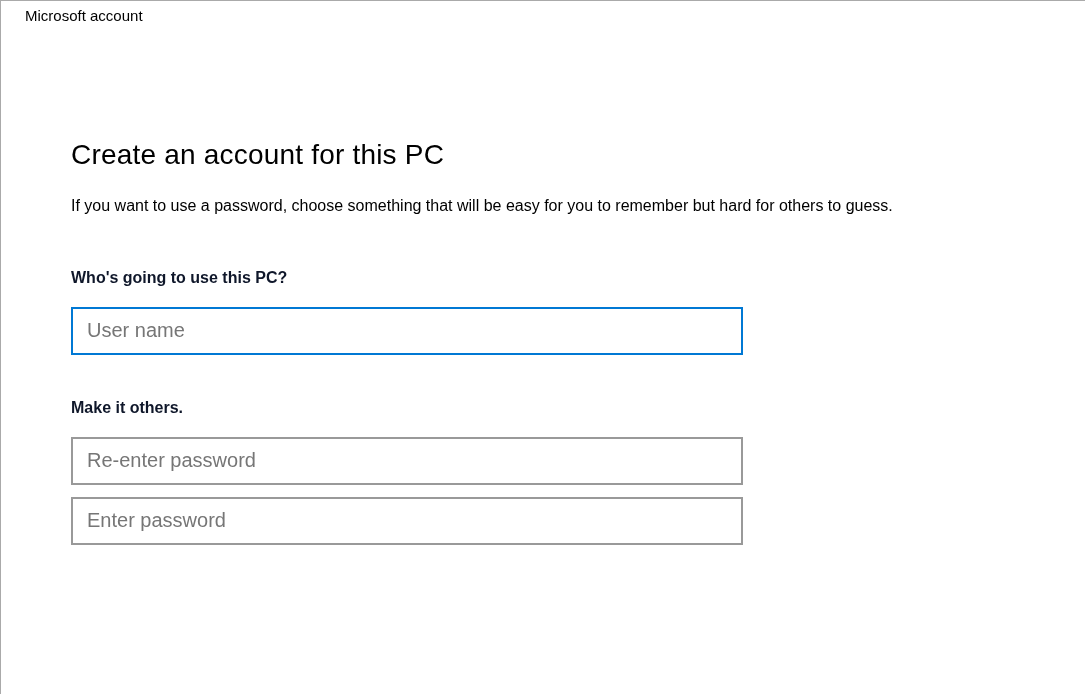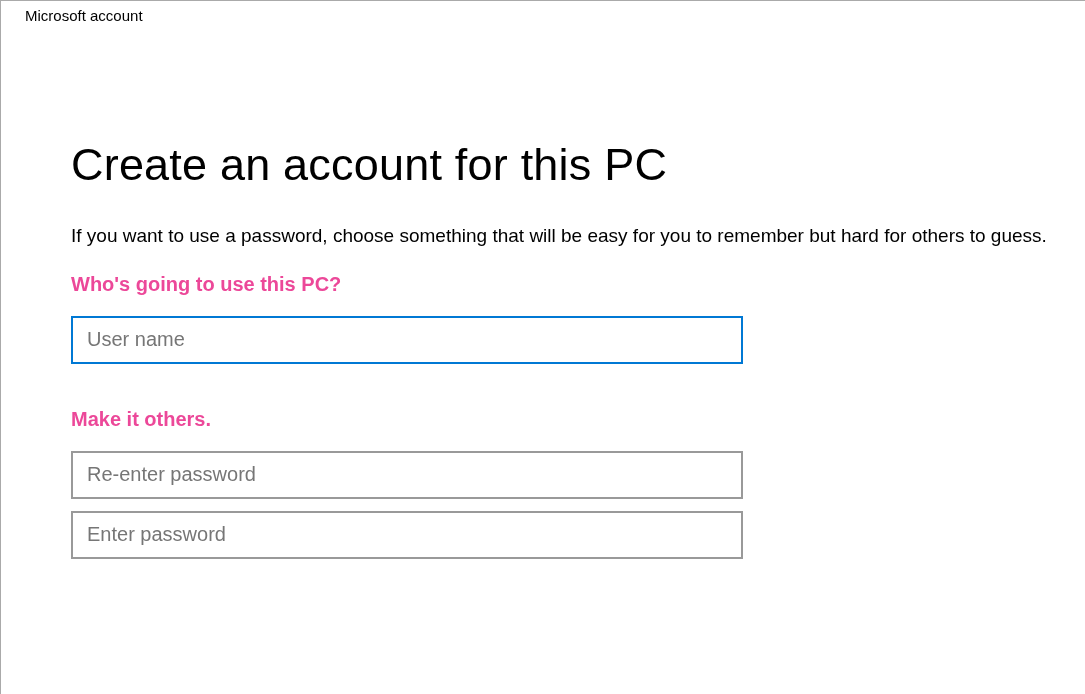--- a/index.html
+++ b/index.html
@@ -25,38 +25,38 @@
       padding: 6px 3px 0 24px;
       font-size: 15px;
       color: #000;
       font-weight: 400;
     }
     .content {
       padding: 0 0 0 70px;
       padding-right: 10px;
     }
     .title {
-      font-size: 45px;
+      font-size: 28px;
       font-weight: 400;
       color: #000;
       margin-top: 115px;
-      margin-bottom: 32px;
+      margin-bottom: 24px;
       letter-spacing: 0.2px;
     }
     .description {
-      font-size: 19px;
+      font-size: 16px;
       color: #000;
       line-height: 1.35;
-      margin-bottom: 24px;
+      margin-bottom: 52px;
       max-width: 1000px;
     }
     .section-label {
-      font-size: 20px;
+      font-size: 16px;
       font-weight: 600;
-      color: #ec4899;
+      color: #0f172a;
       margin-bottom: 20px;
     }
     .input-field {
       width: 672px;
       height: 48px;
       border: 2px solid #999;
       font-size: 20px;
       padding: 4px 14px;
       font-family: inherit;
       color: #000;

